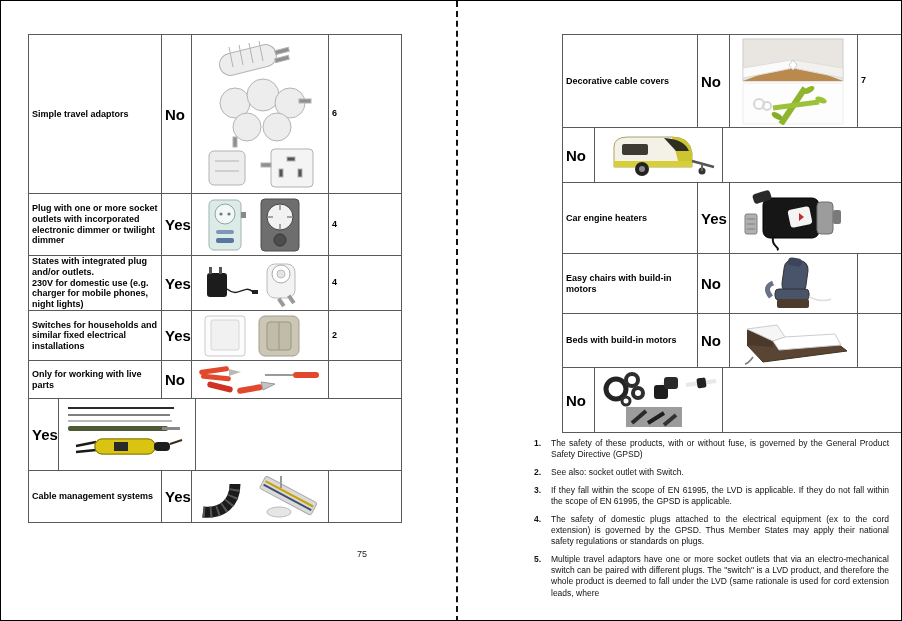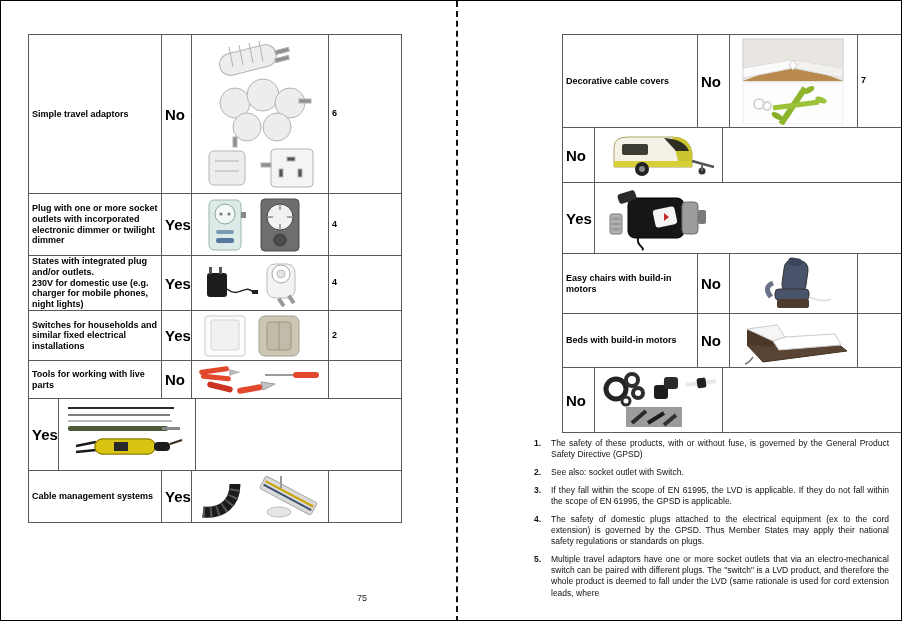--- a/index.html
+++ b/index.html
@@ -40,21 +40,21 @@
   .rh1{height:93px}.rh2{height:55px}.rh3{height:71px}.rh4{height:60px}.rh5{height:54px}.rh6{height:64px}
   
   #footnotes {
     position:absolute; left:533px; top:437px; width:355px;
     font-size:8.5px; line-height:1.3; color:#111;
   }
   .footnote { display:flex; margin-bottom:7px; }
   .fn-num { width:17px; flex:0 0 17px; font-weight:bold; }
   .fn-text { flex:1; text-align:justify; }
   .page-num { position:absolute; font-size:9px; color:#222; }
-  #page-num-left  { left:356px; top:548px;margin-top:44px; }
+  #page-num-left  { left:356px; top:548px; }
   #page-num-right { left:864px; top:610px;margin-top:35px; }
   svg { display:block; }
 </style>
 </head>
 <body>
 
 <div id="canvas">
 
   <div id="left-table" class="doc-table">
 
@@ -146,21 +146,21 @@
           <rect x="16" y="6" width="28" height="30" rx="2" fill="#f1f1f1" stroke="#d6d6d6"></rect>
           <rect x="64" y="2" width="40" height="40" rx="6" fill="#ccc7b4" stroke="#a39e8d"></rect>
           <rect x="72" y="8" width="24" height="28" rx="3" fill="#c1bca9" stroke="#9a957f"></rect>
           <line x1="84" y1="8" x2="84" y2="36" stroke="#9a957f"></line>
         </svg>
       </div>
       <div class="t-cell c-note">2</div>
     </div>
 
     <div class="t-row lh5">
-      <div class="t-cell c-label">Tools for working with live parts</div>
+      <div class="t-cell c-label">Only for working with live parts</div>
       <div class="t-cell c-ans">No</div>
       <div class="t-cell c-img">
         <svg width="131" height="32" viewBox="0 0 131 32">
           <rect x="4" y="4" width="30" height="5" rx="2.5" fill="#e2492c" transform="rotate(-8 19 6)"></rect>
           <rect x="6" y="11" width="30" height="5" rx="2.5" fill="#e2492c" transform="rotate(6 21 13)"></rect>
           <path d="M34 5 l12 3 -12 4 z" fill="#b9b9b9"></path>
           <rect x="98" y="8" width="26" height="6" rx="3" fill="#e2492c"></rect>
           <line x1="70" y1="11" x2="98" y2="11" stroke="#9a9a9a" stroke-width="2"></line>
           <rect x="12" y="20" width="26" height="6" rx="3" fill="#cc3322" transform="rotate(14 25 23)"></rect>
           <rect x="42" y="22" width="26" height="6" rx="3" fill="#e2492c" transform="rotate(-10 55 25)"></rect>
@@ -252,20 +252,21 @@
             <circle cx="44" cy="38" r="3" fill="#888"></circle>
           <line x1="94" y1="30" x2="116" y2="36" stroke="#555" stroke-width="2.5"></line>
           <circle cx="104" cy="40" r="3.5" fill="#333"></circle>
           <line x1="104" y1="33" x2="104" y2="40" stroke="#666" stroke-width="2"></line>
         </svg>
       </div>
       <div class="t-cell c-note"></div>
     </div>
 
     <div class="t-row rh3">
+      <div class="t-cell c-label">Car engine heaters</div>
       <div class="t-cell c-ans">Yes</div>
       <div class="t-cell c-img">
         <svg width="122" height="65" viewBox="0 0 122 65">
           <rect x="30" y="12" width="56" height="40" rx="7" fill="#161616" stroke="#000"></rect>
           <rect x="84" y="16" width="16" height="32" rx="4" fill="#9c9c9c" stroke="#6e6e6e"></rect>
           <rect x="100" y="24" width="8" height="14" rx="2" fill="#7a7a7a"></rect>
           <rect x="20" y="6" width="18" height="10" rx="3" fill="#2a2a2a" transform="rotate(-18 29 11)"></rect>
           <rect x="12" y="28" width="12" height="20" rx="2" fill="#b0b0b0" stroke="#7e7e7e"></rect>
           <line x1="14" y1="33" x2="22" y2="33" stroke="#7e7e7e"></line>
             <line x1="14" y1="38" x2="22" y2="38" stroke="#7e7e7e"></line>

